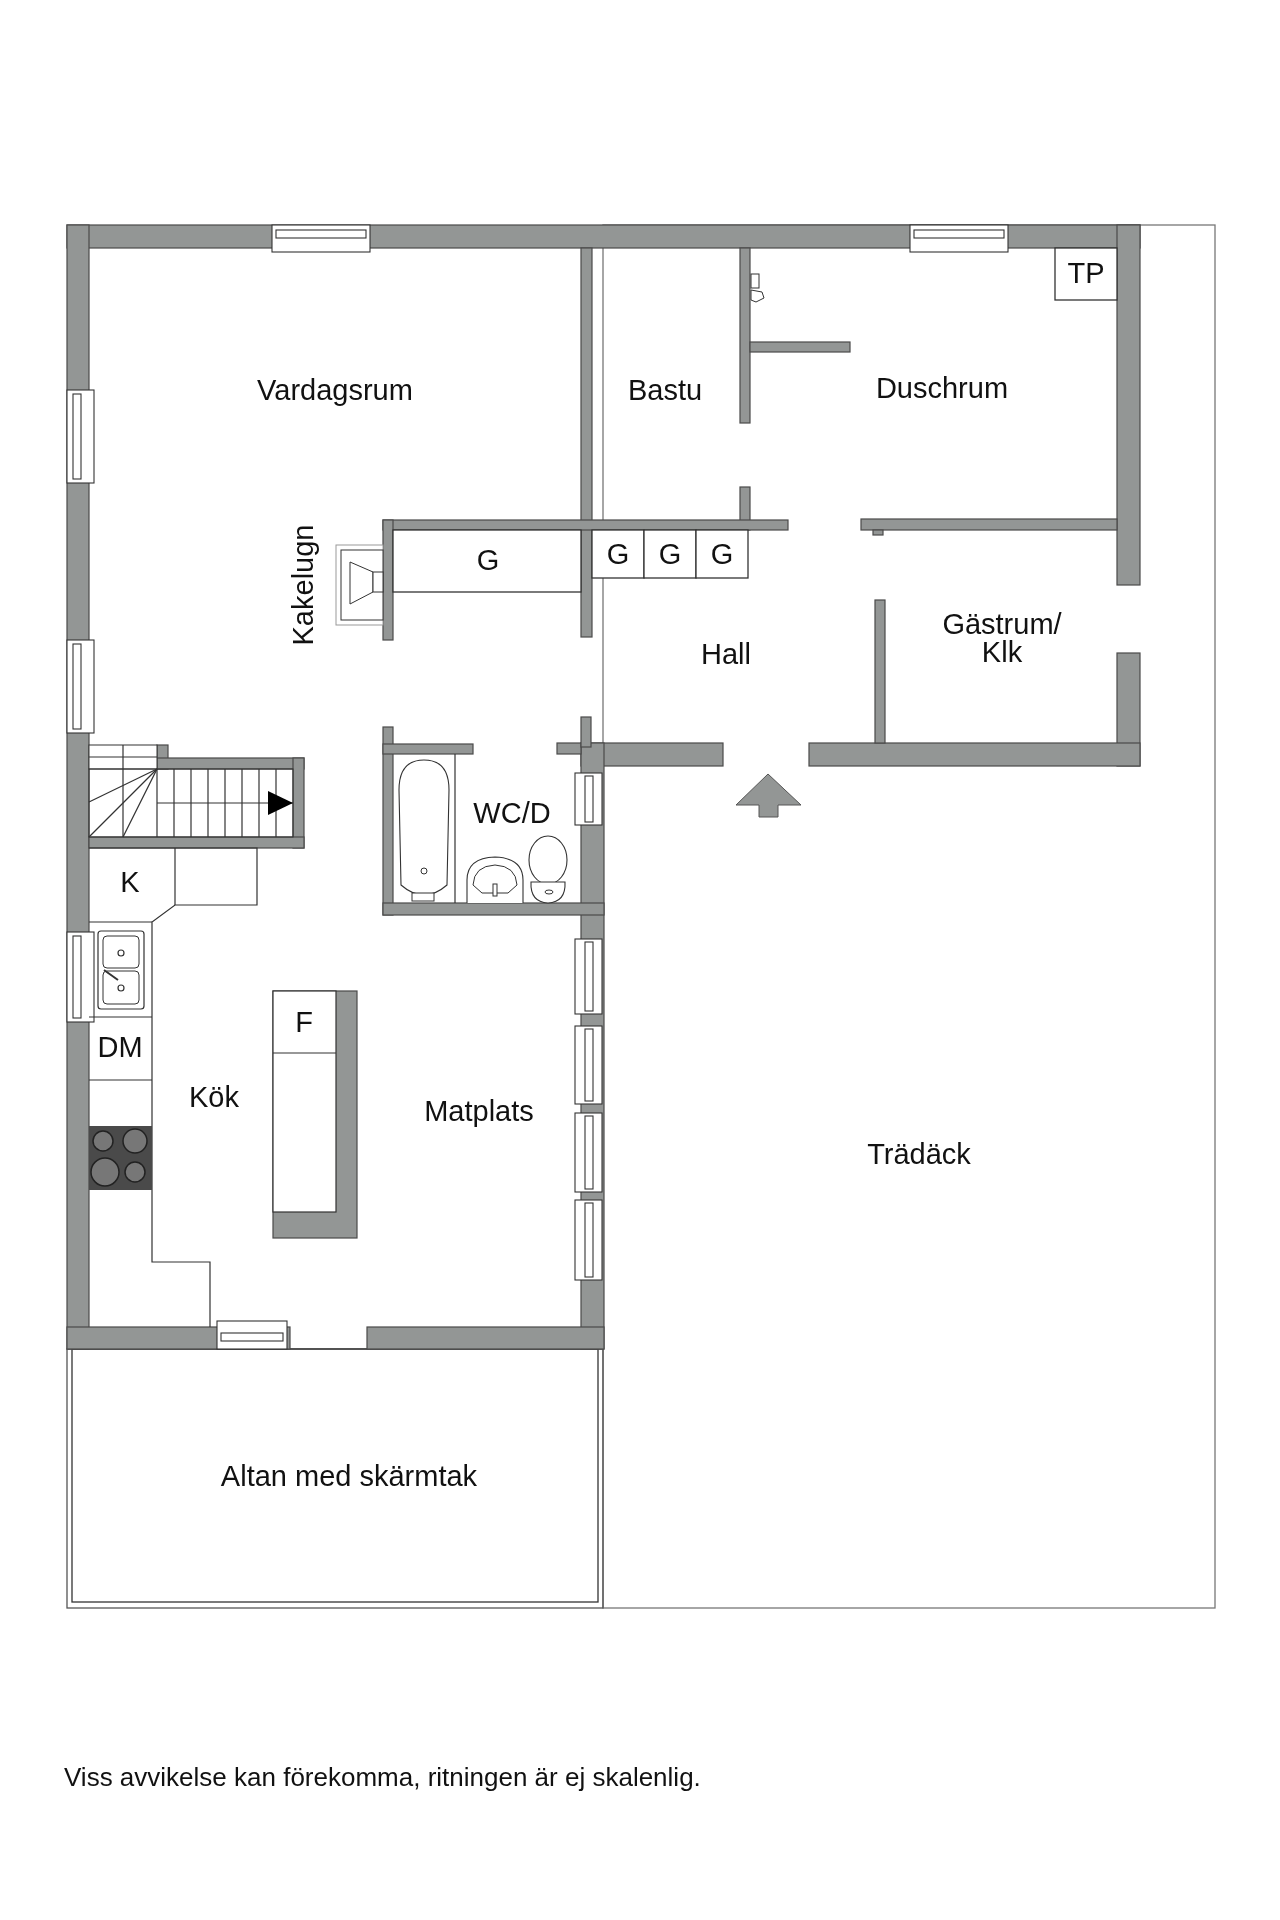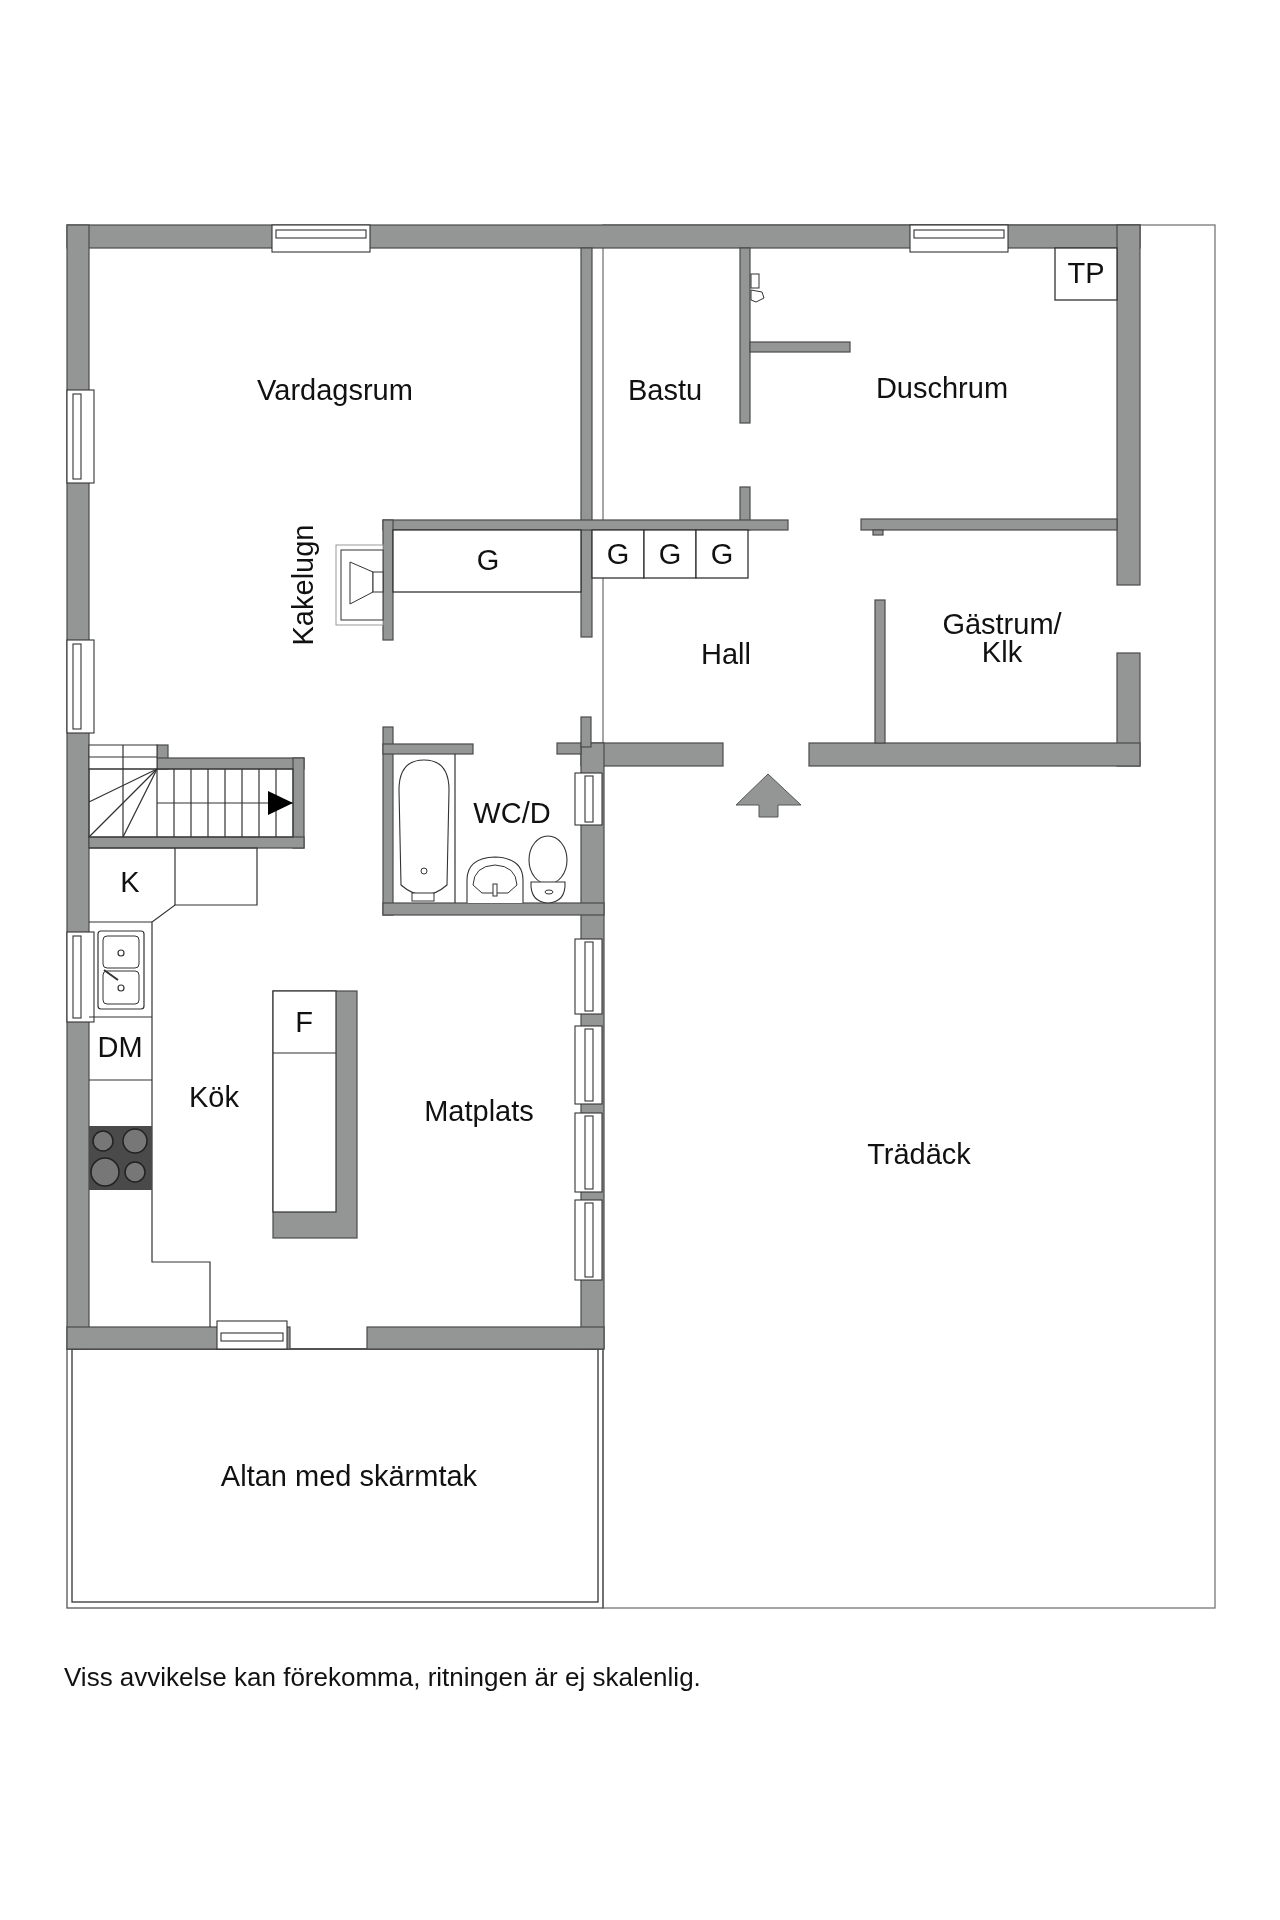--- a/index.html
+++ b/index.html
@@ -3,21 +3,21 @@
 <meta charset="utf-8">
 <style>
   html,body{margin:0;padding:0;background:#fff;}
   body{width:1280px;height:1920px;position:relative;overflow:hidden;font-family:"Liberation Sans","DejaVu Sans",sans-serif;}
   svg{position:absolute;left:0;top:0;}
   .wall{fill:#939695;stroke:#4a4a4a;stroke-width:1.2;}
   .thin{fill:#fff;stroke:#333;stroke-width:1.3;}
   .line{fill:none;stroke:#333;stroke-width:1.2;}
   .win{fill:#fff;stroke:#333;stroke-width:1.1;}
   .lbl{font-family:"Liberation Sans","DejaVu Sans",sans-serif;font-size:29px;fill:#111;text-anchor:middle;dominant-baseline:middle;}
-  .footer{position:absolute;left:64px;top:1662px;font-size:26px;color:#111;font-family:"Liberation Sans","DejaVu Sans",sans-serif;white-space:nowrap;}
+  .footer{position:absolute;left:64px;top:1762px;font-size:26px;color:#111;font-family:"Liberation Sans","DejaVu Sans",sans-serif;white-space:nowrap;}
 </style>
 </head>
 <body>
 
 <svg width="1280" height="1920" viewBox="0 0 1280 1920" xmlns="http://www.w3.org/2000/svg">
 
   <rect x="603" y="225" width="612" height="1383" fill="none" stroke="#777" stroke-width="1.3"></rect>
   <rect x="67" y="1349" width="536" height="259" fill="none" stroke="#555" stroke-width="1.3"></rect>
   <rect x="72" y="1349" width="526" height="253" fill="none" stroke="#333" stroke-width="1.3"></rect>
 

